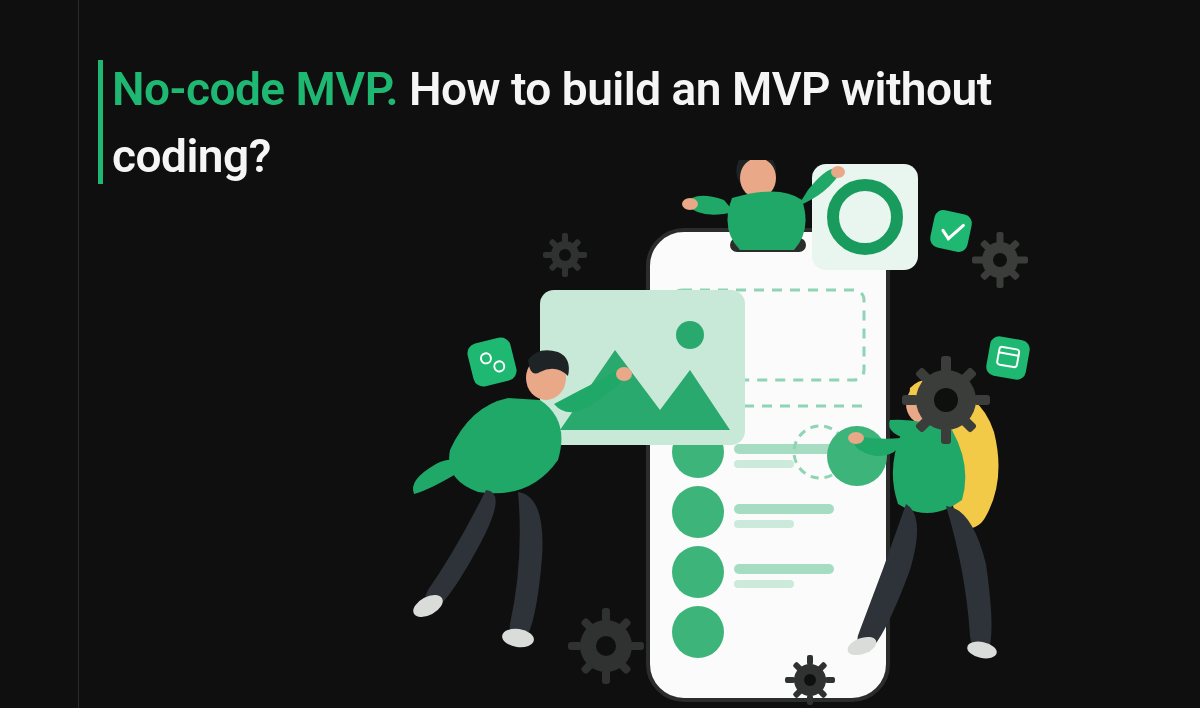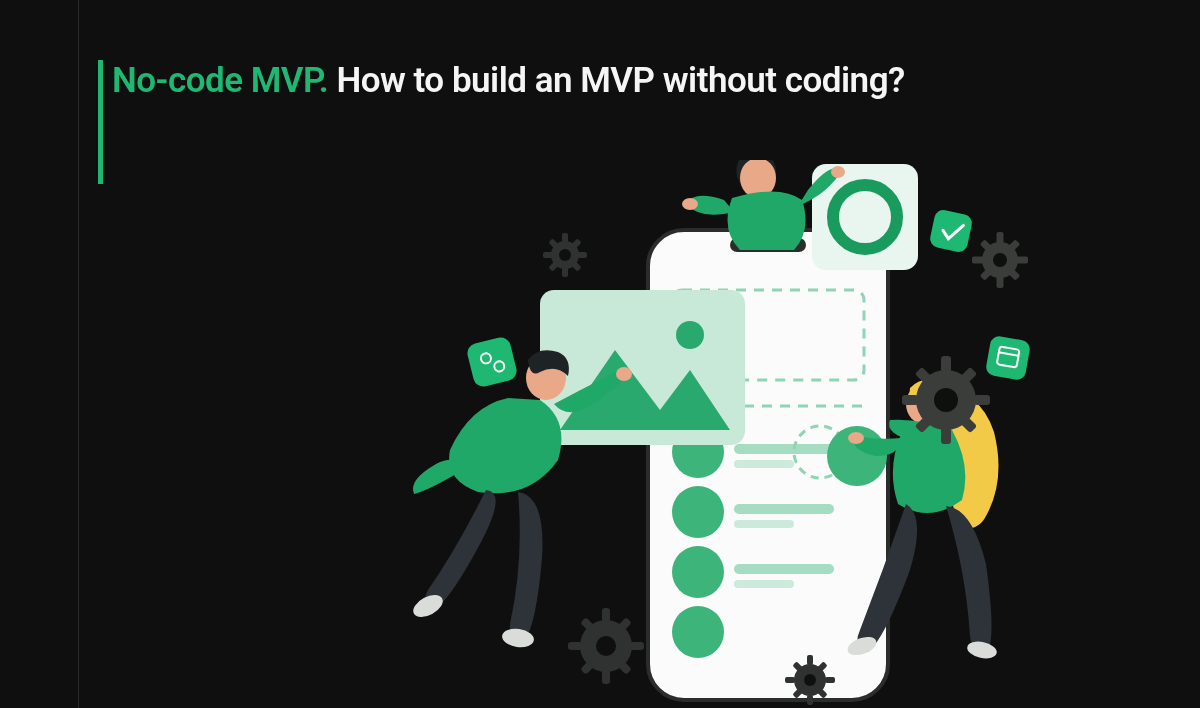--- a/index.html
+++ b/index.html
@@ -27,21 +27,21 @@
   }
   .accent-bar {
     position: absolute;
     left: -14px;
     top: 4px;
     width: 5px;
     height: 124px;
     background: #1fb872;
   }
   .heading {
-    font-size: 35px;
+    font-size: 46px;
     font-weight: 600;
     line-height: 1.45;
     letter-spacing: -0.5px;
   }
   .heading .accent {
     color: #1fb872;
   }
   .heading .rest {
     color: #f5f5f5;
   }

